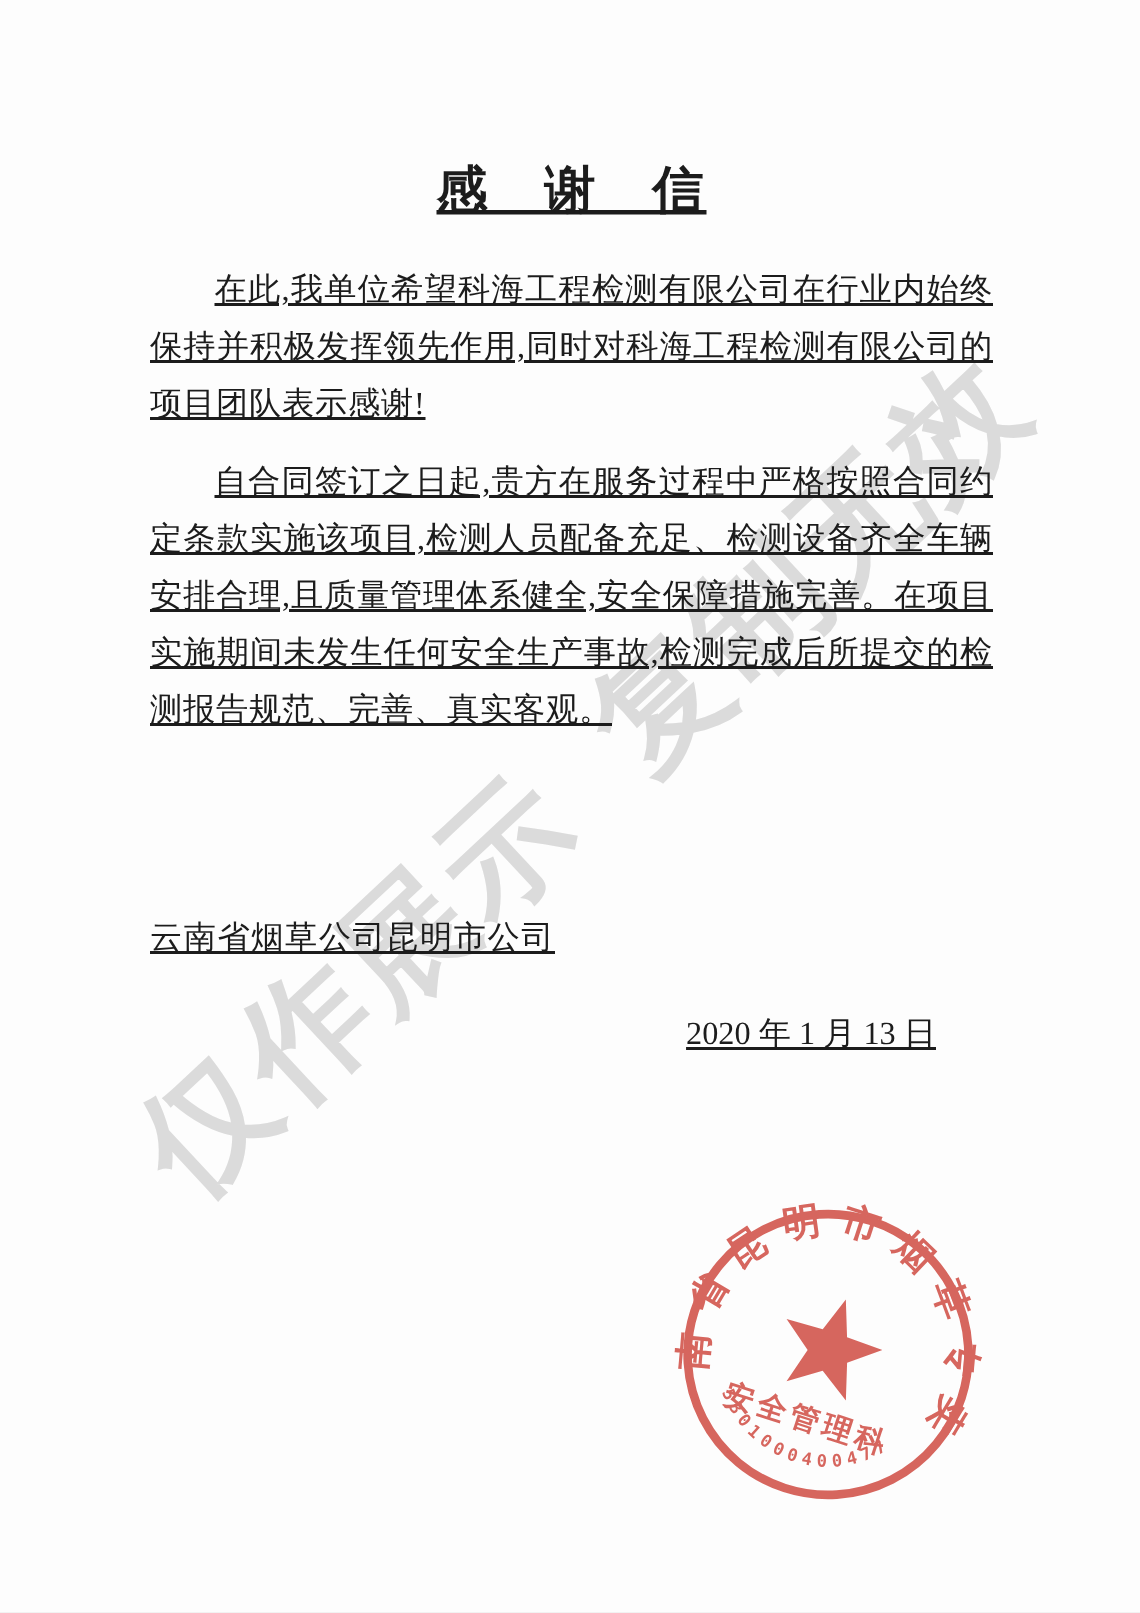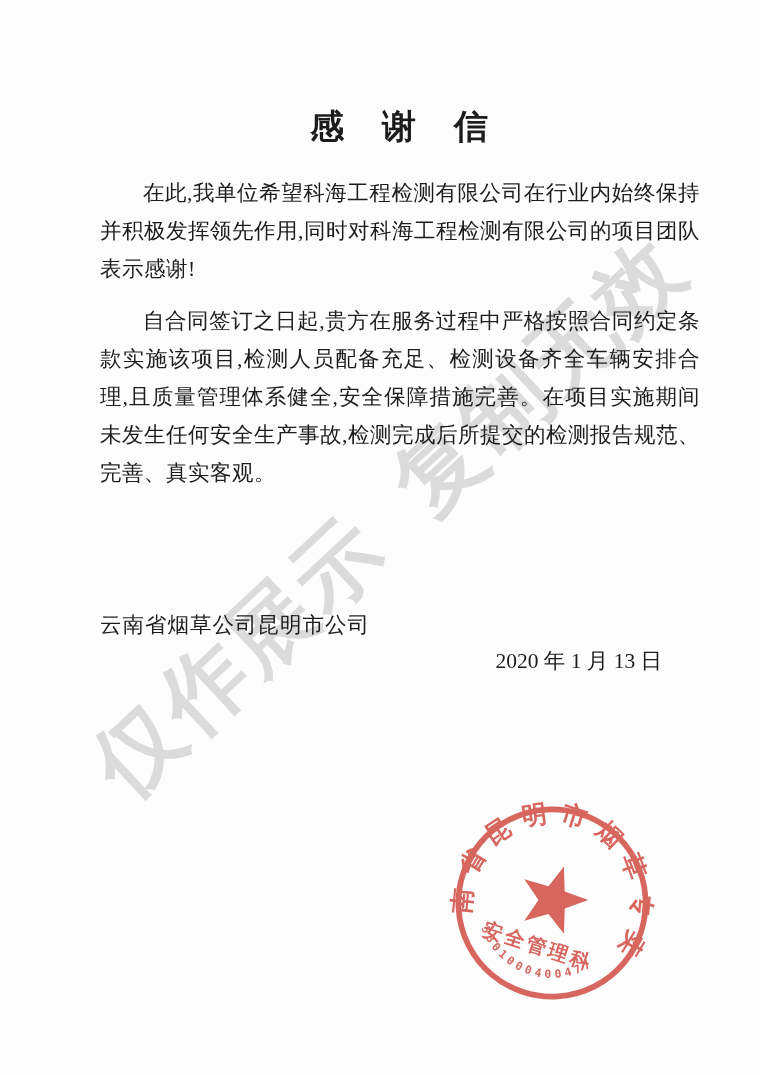--- a/index.html
+++ b/index.html
@@ -21,21 +21,21 @@
     color:#c7c7c7;
     opacity:.62;
     font-size:86px;
     font-weight:bold;
     letter-spacing:4px;
     word-spacing:26px;
     white-space:nowrap;
     z-index:1;
     user-select:none;
   }
-  .content{position:relative;z-index:2;padding:0 60px 0 100px;}
+  .content{position:relative;z-index:2;padding:0 98px 0 100px;text-decoration:underline;}
   .title{
     margin:0;padding-top:104px;
     text-align:center;
     font-size:34px;font-weight:bold;
     letter-spacing:2px;
   }
   .salutation{margin-top:66px;font-size:21.5px;line-height:30px;}
   .body-par{
     margin:0;font-size:21.5px;line-height:38px;
     text-indent:2em;text-align:justify;
@@ -45,21 +45,21 @@
   .par-2{margin-top:14px;}
   .par-3{margin-top:24px;}
   .signature{
     margin-top:118px;
     text-align:left;
     font-size:21.5px;line-height:30px;
     letter-spacing:1px;
     padding-right:10px;
   }
   .date{
-    margin-top:6px;
+    margin-top:34px;
     text-align:right;
     font-size:21.5px;line-height:30px;
     padding-right:38px;
   }
   
   .stamp{
     position:absolute;
     left:448px;top:799px;
     width:208px;height:208px;
     z-index:3;

